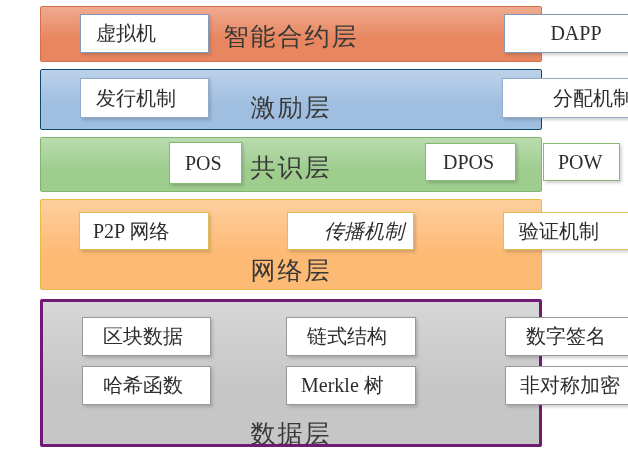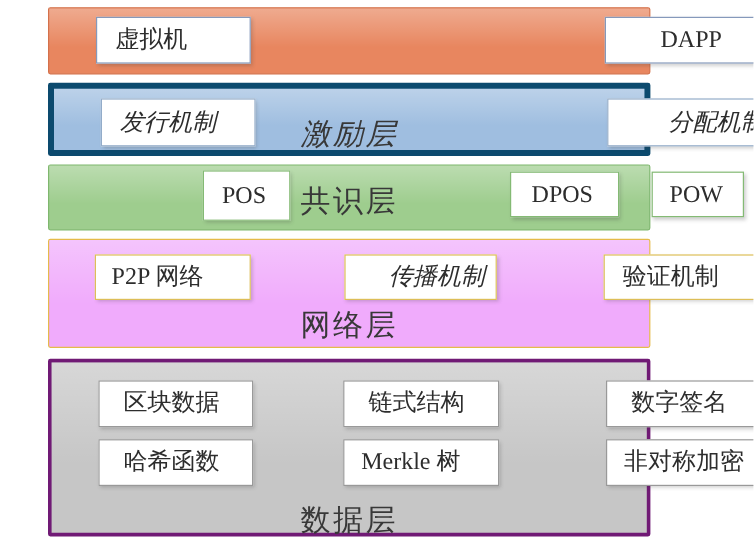--- a/index.html
+++ b/index.html
@@ -21,21 +21,21 @@
   }
   
   .band::before {
     content: "";
     position: absolute;
     inset: 0;
     background: linear-gradient(rgba(255,255,255,0.30), rgba(255,255,255,0.0) 60%);
     pointer-events: none;
   }
   .band-contract  { top: 6px;   height: 56px;  border: 1px solid #d4714b; }
-  .band-incentive { top: 69px;  height: 61px;  border: 5px solid #0c4a6e; font-style: italic; }
+  .band-incentive { top: 69px;  height: 61px;  border: 1px solid #0c4a6e; }
   .band-consensus { top: 137px; height: 55px;  border: 1px solid #7fb76e; }
   .band-network   { top: 199px; height: 91px;  border: 1px solid #e5bb4a; }
   .band-data      { top: 299px; height: 148px; border: 3px solid #701a75; }
 
   .band-title {
     position: absolute;
     left: 0;
     width: 100%;
     text-align: center;
     font-size: 25px;
@@ -66,37 +66,38 @@
   .band-network   .box { border: 1px solid #ddbe58; }
   .band-data      .box { border: 1px solid #999999; }
 </style>
 </head>
 <body>
 
 <div class="canvas">
 
   <div class="band band-contract" style="background-color: rgb(232, 134, 95);">
     <div class="box" style="left:39px; top:7px; width:129px; height:39px; line-height:37px;">虚拟机</div>
+    <div class="band-title">智能合约层</div>
     <div class="box" style="left:463px; top:7px; width:129px; height:39px; line-height:37px;text-align:center;">DAPP</div>
   </div>
 
   <div class="band band-incentive" style="background-color: rgb(159, 190, 224);">
     <div class="box" style="left:39px; top:8px; width:129px; height:40px; line-height:38px;">发行机制</div>
     <div class="band-title">激励层</div>
     <div class="box" style="left:461px; top:8px; width:132px; height:40px; line-height:38px;text-align:right;">分配机制</div>
   </div>
 
   <div class="band band-consensus" style="background-color: rgb(158, 205, 142);">
     <div class="box" style="left:128px; top:4px; width:73px; height:42px; line-height:40px; ">POS</div>
     <div class="band-title">共识层</div>
     <div class="box" style="left:384px; top:5px; width:91px; height:38px; line-height:36px; padding-left:17px;">DPOS</div>
     <div class="box" style="left:502px; top:5px; width:77px; height:38px; line-height:36px; padding-left:14px;">POW</div>
   </div>
 
-  <div class="band band-network" style="background-color: #f0abfc;">
+  <div class="band band-network" style="background-color: #fdba74;">
     <div class="box" style="left:38px; top:12px; width:130px; height:38px; line-height:36px; padding-left:13px;">P2P 网络</div>
     <div class="box" style="left:246px; top:12px; width:127px; height:38px; line-height:36px; padding-left:36px;font-style:italic;">传播机制</div>
     <div class="box" style="left:462px; top:12px; width:129px; height:38px; line-height:36px;">验证机制</div>
     <div class="band-title">网络层</div>
   </div>
 
   <div class="band band-data" style="background-color: rgb(198, 198, 198);">
     <div class="box" style="left:39px; top:15px; width:129px; height:39px; line-height:37px; padding-left:20px;">区块数据</div>
     <div class="box" style="left:243px; top:15px; width:130px; height:39px; line-height:37px; padding-left:20px;">链式结构</div>
     <div class="box" style="left:462px; top:15px; width:129px; height:39px; line-height:37px; padding-left:20px;">数字签名</div>

